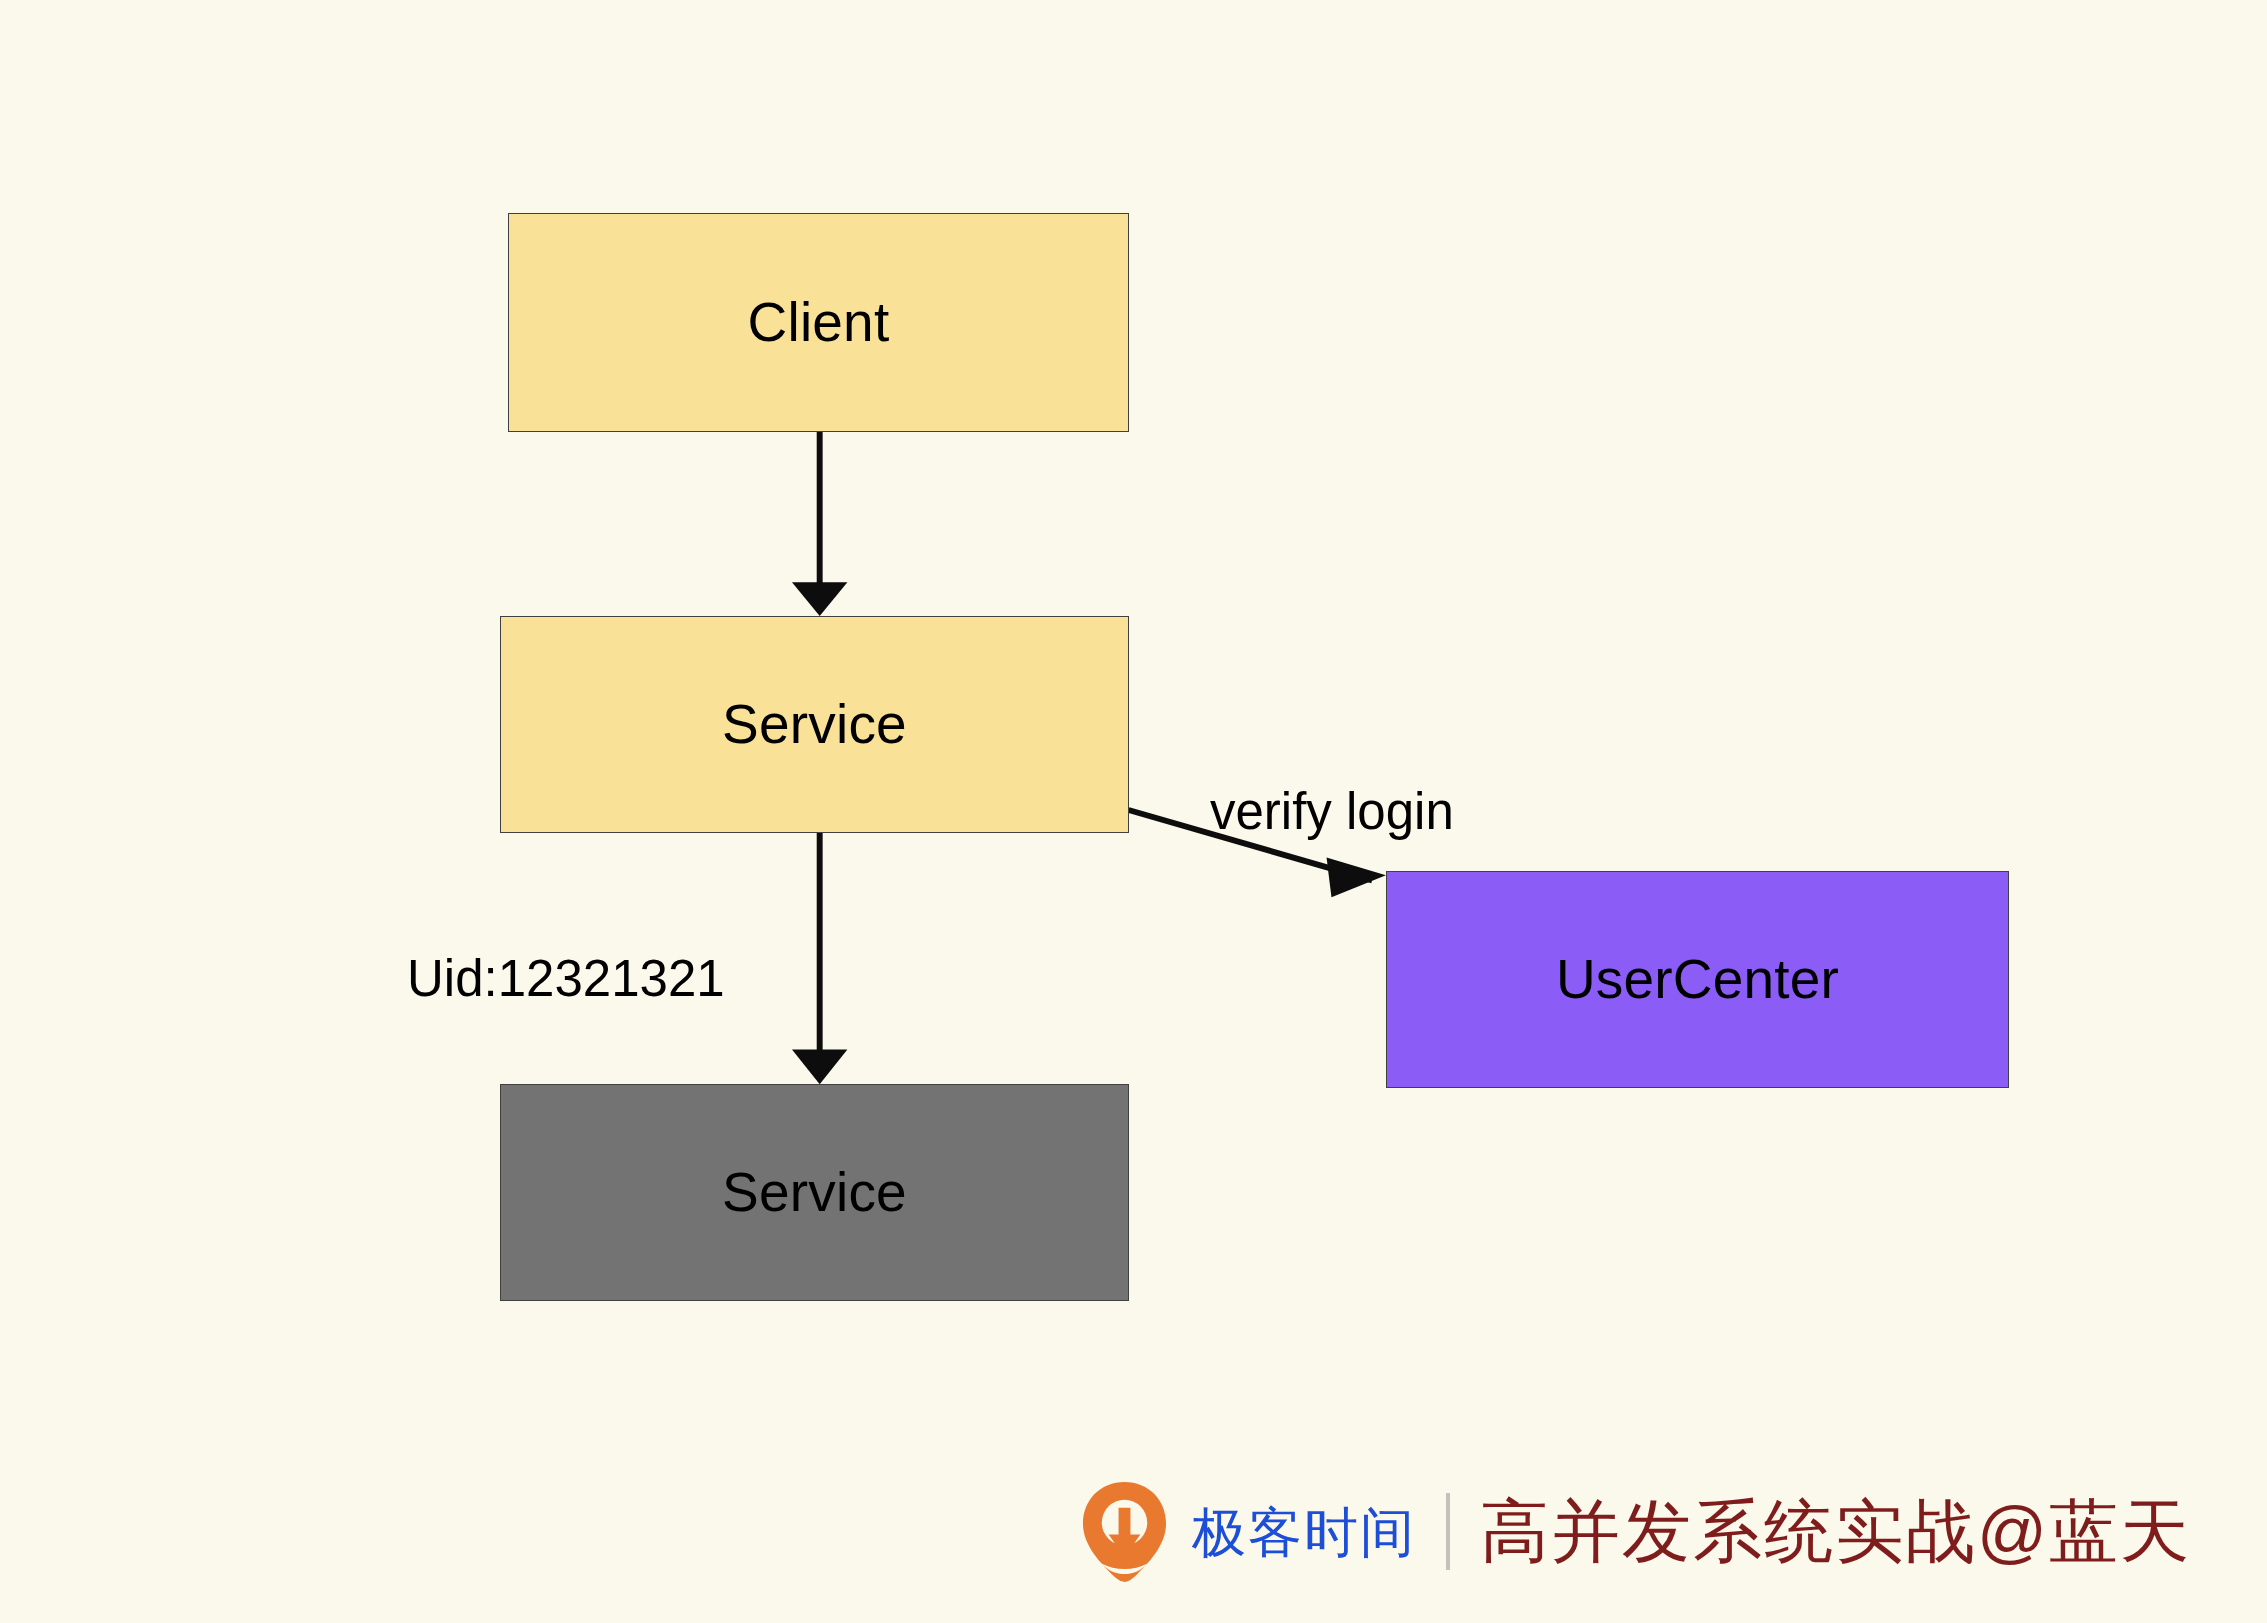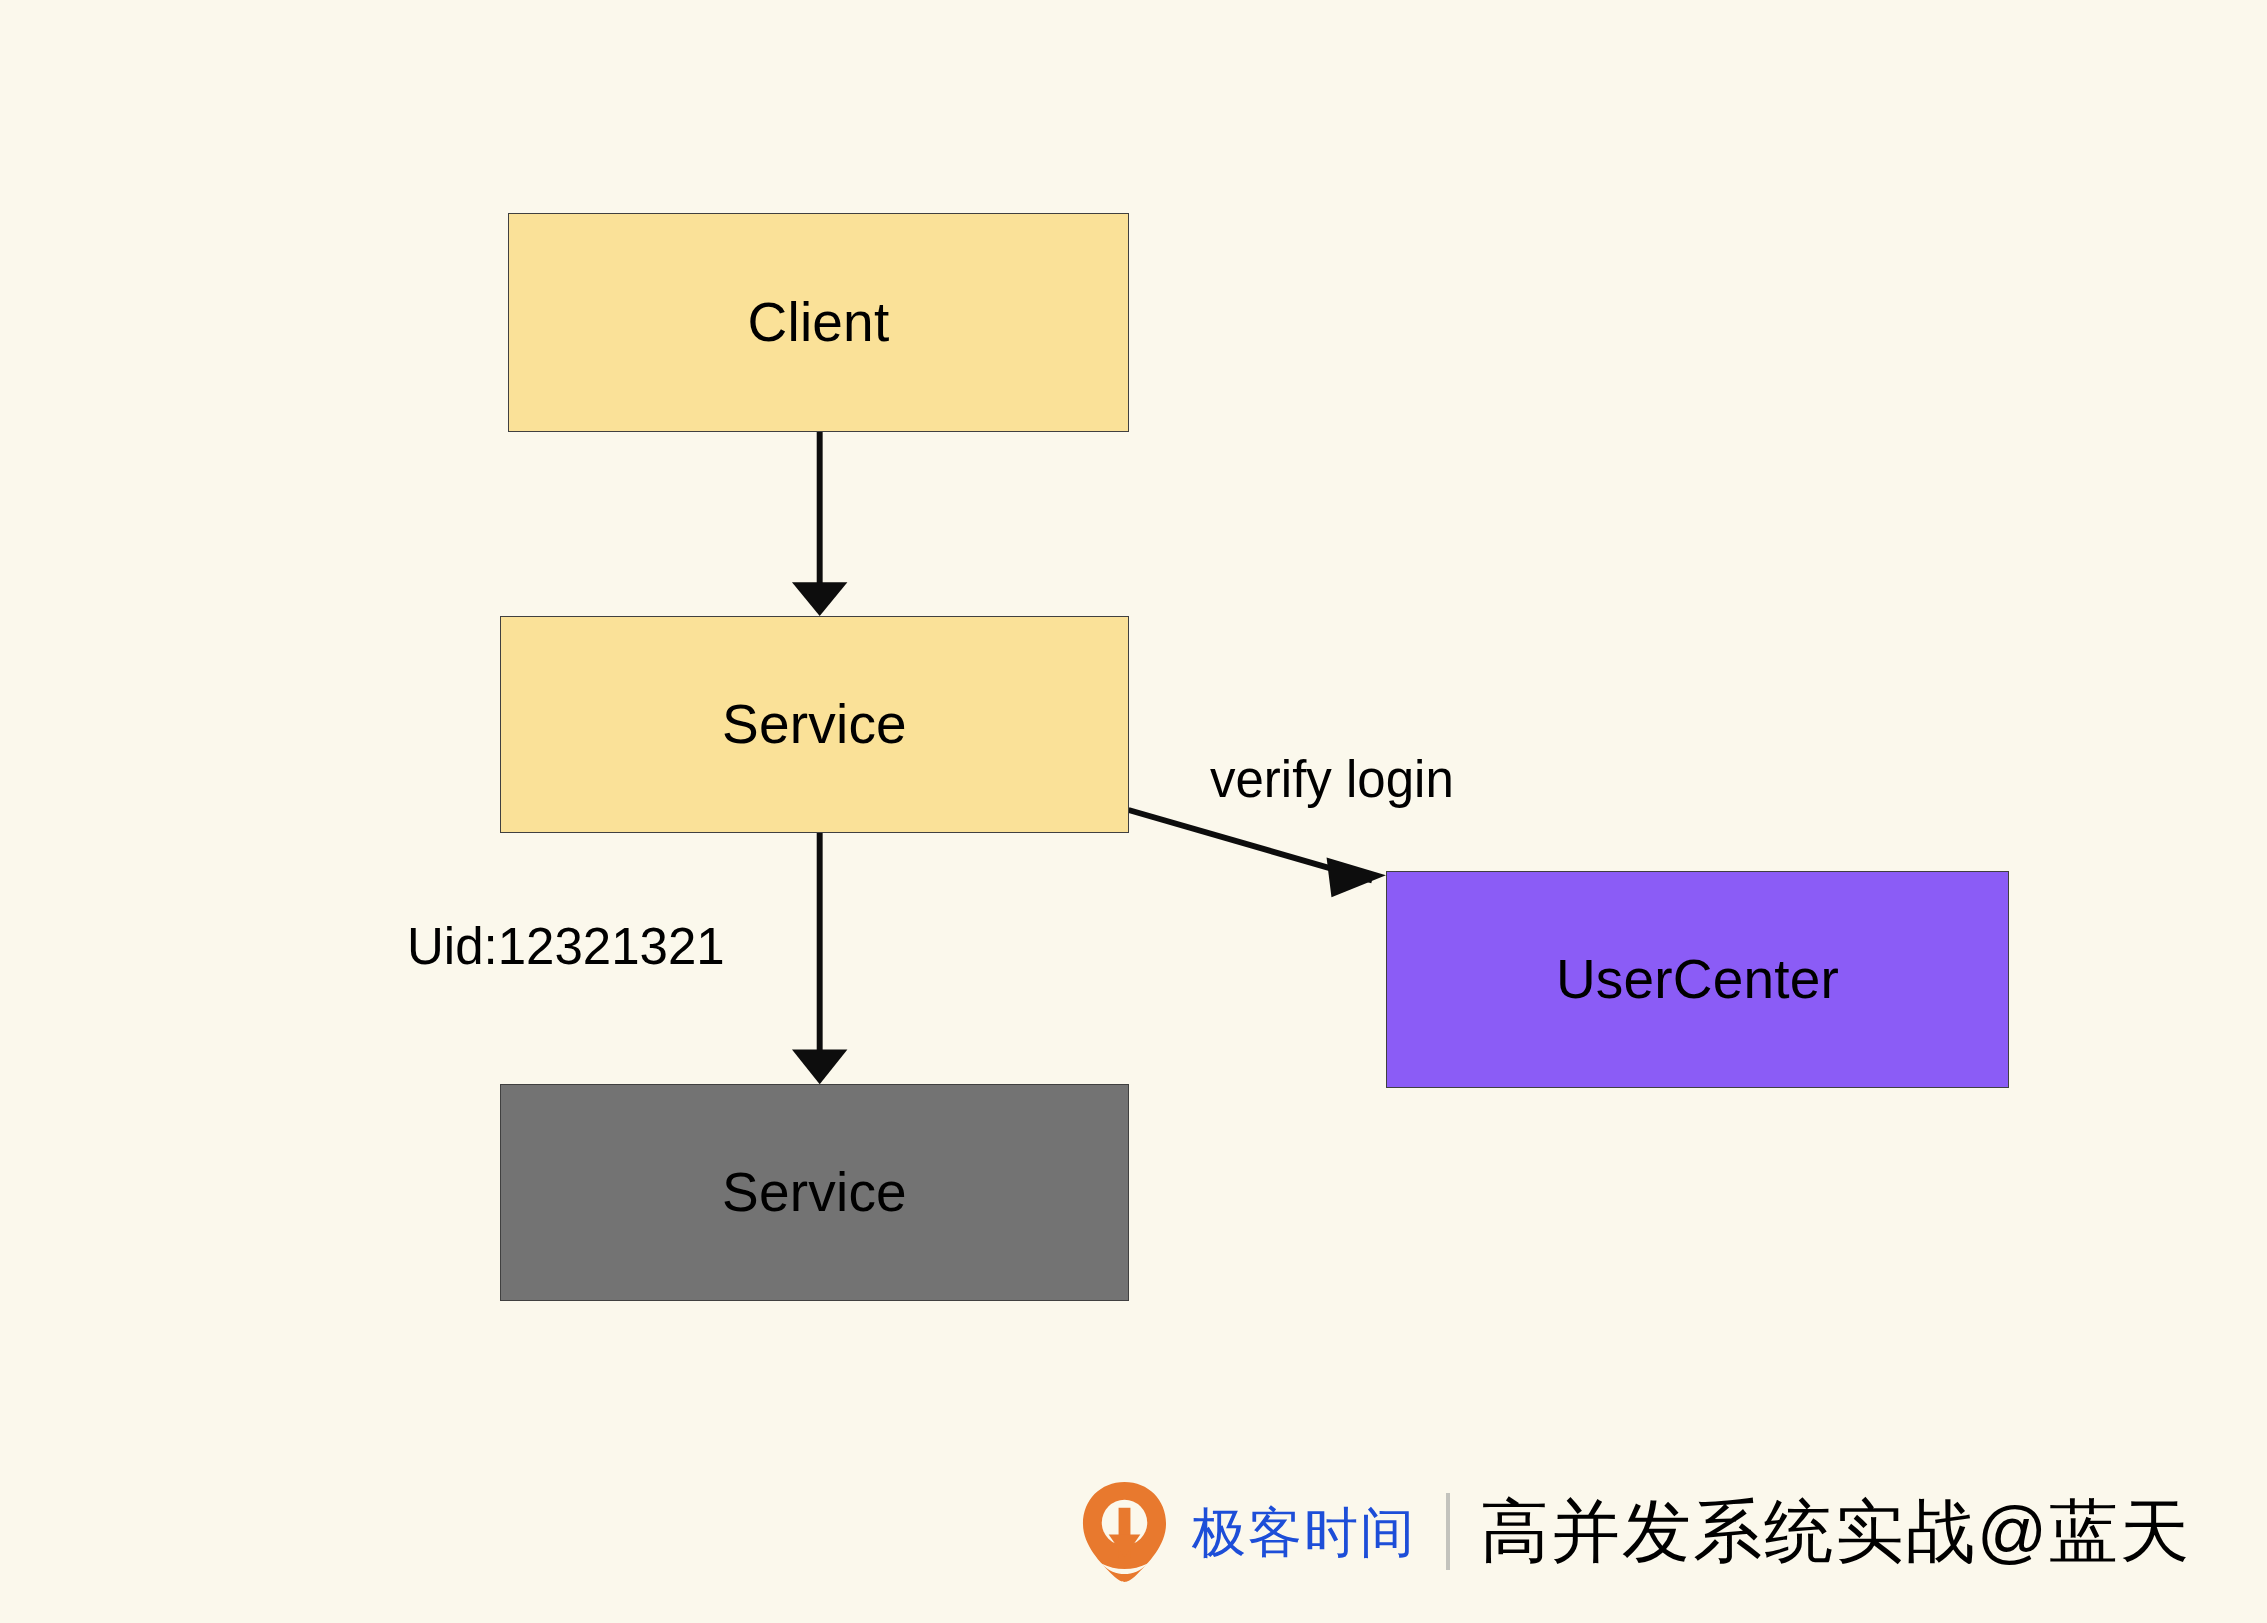--- a/index.html
+++ b/index.html
@@ -73,20 +73,21 @@
     height: 217px;
     background: #8b5cf6;
   }
 
   .edge-label {
     position: absolute;
     color: #000000;
     font-size: 51px;
     line-height: 1;
     white-space: nowrap;
+    margin-top: 32px;
   }
   #label-verify-login {
     left: 1210px;
     top: 754px;
   }
   #label-uid {
     left: 407px;
     top: 921px;
   }
 
@@ -114,21 +115,21 @@
   #watermark-divider {
     width: 4px;
     height: 77px;
     background: #c3c3bd;
     margin: 0 30px;
     flex: 0 0 auto;
   }
   #watermark-tagline {
     font-size: 69px;
     line-height: 1;
-    color: #000000;
+    color: #7f1d1d;
     letter-spacing: 2px;
     white-space: nowrap;
     text-align: center;
   }
 </style>
 </head>
 <body>
 
 <div id="canvas">
 

